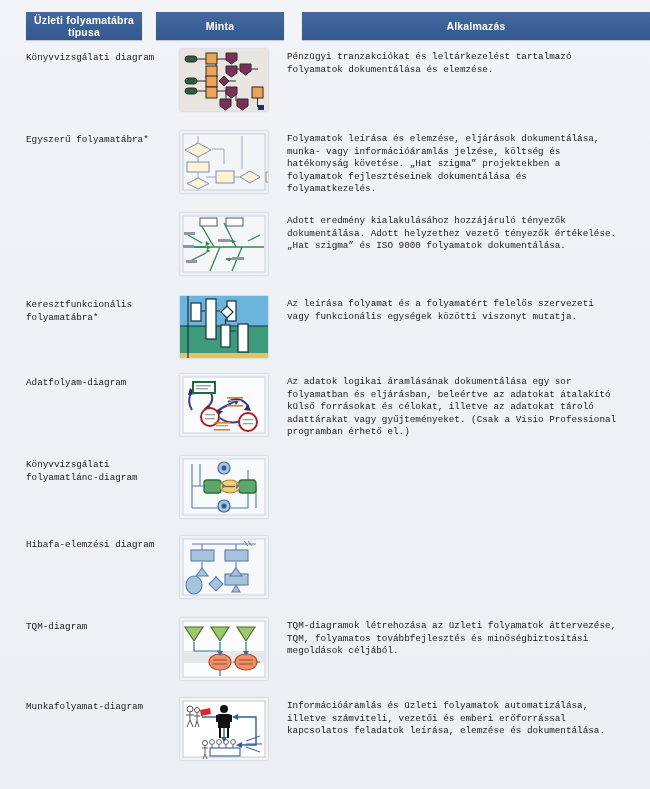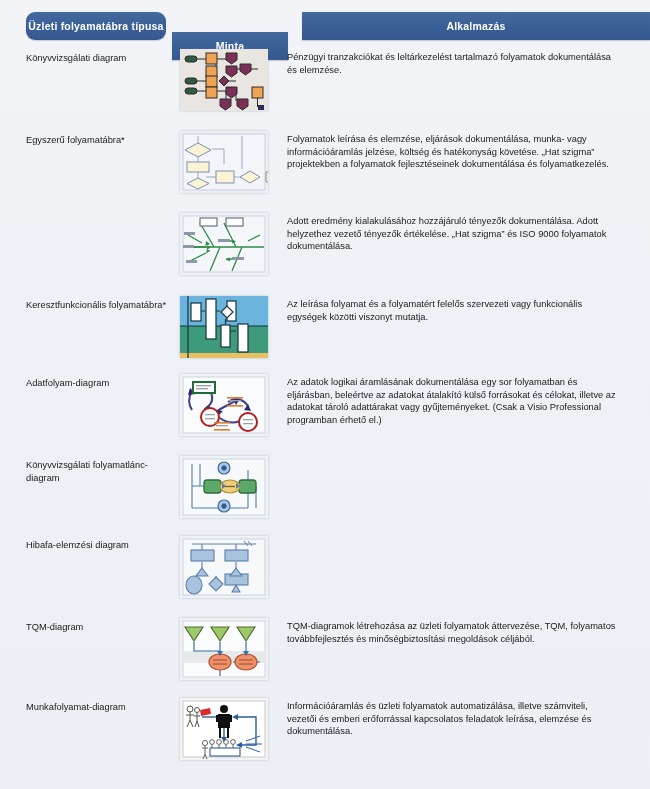--- a/index.html
+++ b/index.html
@@ -38,34 +38,35 @@
     color: #ffffff;
     font-size: 10.5px;
     font-weight: bold;
     letter-spacing: .2px;
     display: flex;
     align-items: center;
     justify-content: center;
     text-align: center;
     box-shadow: 0 1px 1px rgba(120,135,155,.35);
   }
-  .hcell.c1 { left: 26px;  width: 140px; border-radius: 9px; }
-  .hcell.c2 { left: 172px; width: 116px; margin-top: 20px; }
+  .hcell.c1 { left: 26px;  width: 116px; }
+  .hcell.c2 { left: 156px; width: 128px; }
   .hcell.c3 { left: 302px; width: 348px; }
 
   
   .rows {
     position: absolute;
     left: 0; top: 44px;
     width: 650px;
   }
   .row {
     position: relative;
     width: 650px;
     box-sizing: border-box;
+    font-family: Liberation Mono, monospace;
   }
   .row .label {
     position: absolute;
     left: 26px;
     width: 145px;
     top: 8px;
     font-size: 9.3px;
     line-height: 12.5px;
     color: #1a1a1a;
   }

